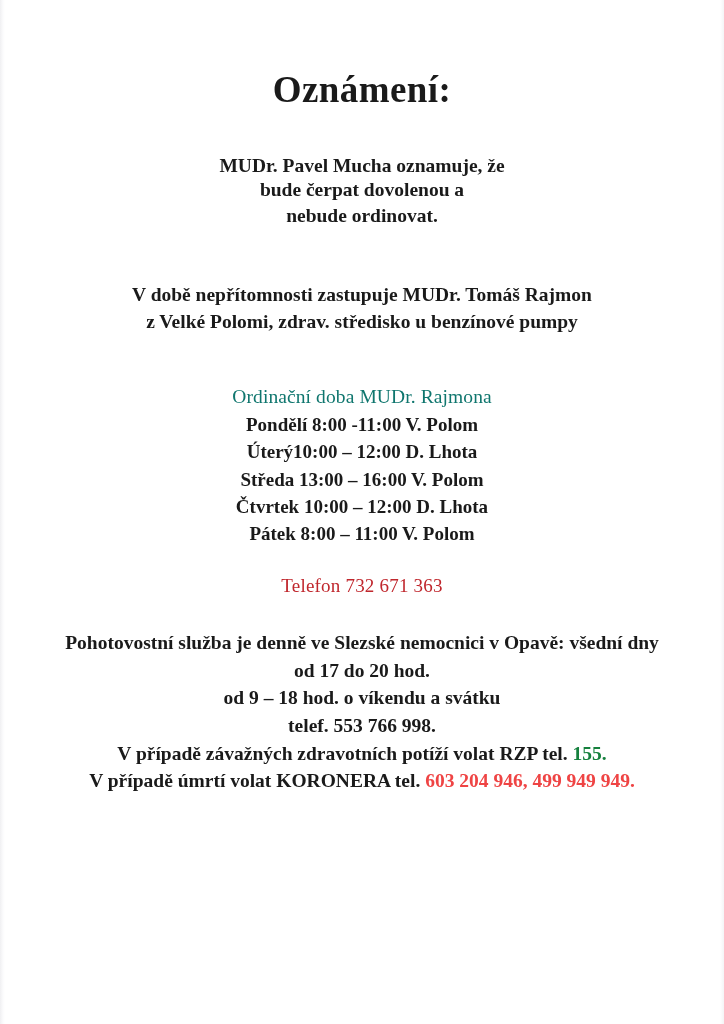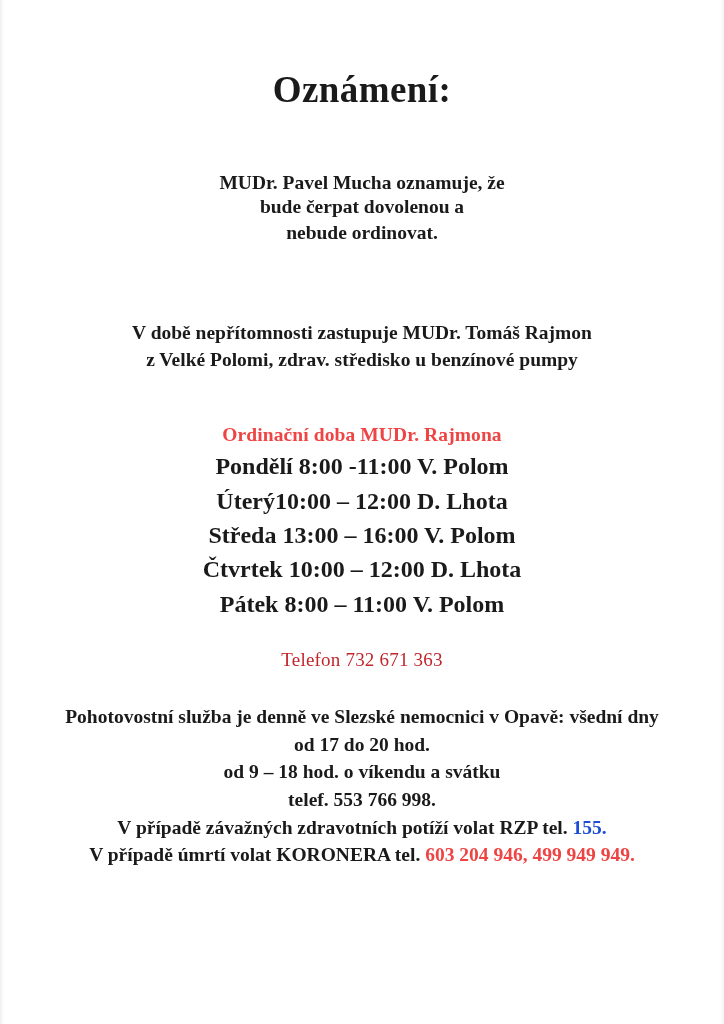--- a/index.html
+++ b/index.html
@@ -52,21 +52,21 @@
     font-size: 37px;
     font-weight: bold;
     letter-spacing: 0.4px;
     margin: 0;
     padding-top: 68px;
     color: #1a1a1a;
   }
 
   
   .announce-block {
-    margin-top: 60px;
+    margin-top: 43px;
   }
   .announce-line {
     font-size: 19.5px;
     font-weight: bold;
     line-height: 1.18;
   }
   .date-highlight {
     font-size: 29px;
     font-weight: bold;
     color: #c0272d;
@@ -75,41 +75,41 @@
     letter-spacing: 0.3px;
   }
   .announce-sub {
     font-size: 19.5px;
     font-weight: bold;
     line-height: 1.35;
   }
 
   
   .substitute-block {
-    margin-top: 72px;
+    margin-top: 51px;
   }
   .substitute-line {
     font-size: 19.5px;
     font-weight: bold;
     line-height: 1.42;
   }
 
   
   .hours-block {
     margin-top: 47px;
   }
   .hours-heading {
     font-size: 19.5px;
-    font-weight: bold;
-    color: #ef4444;
+    font-weight: normal;
+    color: #0f766e;
     line-height: 1.45;
     letter-spacing: 0.1px;
   }
   .hours-row {
-    font-size: 24px;
+    font-size: 19px;
     font-weight: bold;
     line-height: 1.43;
   }
 
   
   .phone-block {
     margin-top: 28px;
   }
   .phone-line {
     font-size: 19px;
@@ -120,21 +120,21 @@
 
   
   .emergency-block {
     margin-top: 32px;
   }
   .emergency-line {
     font-size: 19.5px;
     font-weight: bold;
     line-height: 1.42;
   }
-  .accent-red { color: #1d4ed8; }
+  .accent-red { color: #15803d; }
   .accent-green { color: #ef4444; }
 </style>
 </head>
 <body>
 
 <div class="scan-edge-left"></div>
 <div class="scan-edge-right"></div>
 
 <div class="page">
 

